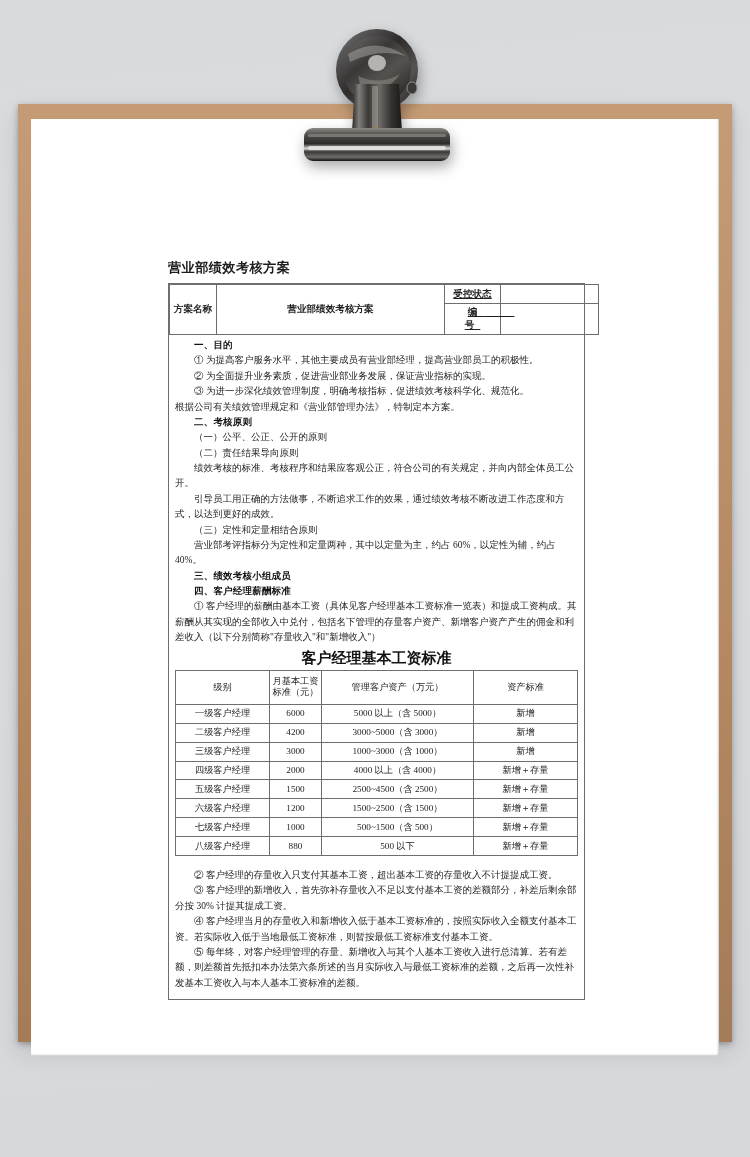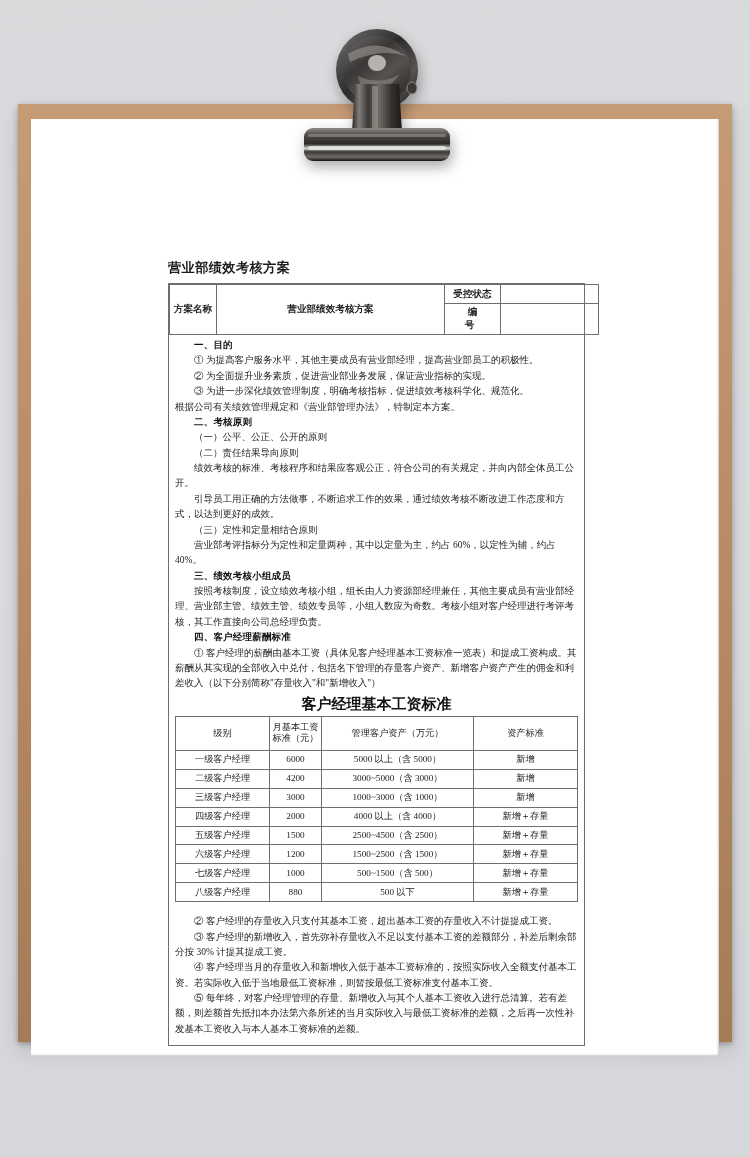--- a/index.html
+++ b/index.html
@@ -112,21 +112,21 @@
   table.hdr td {
     border: 1px solid #6e6e6e;
     text-align: center;
     vertical-align: middle;
     padding: 2px 1px;
     font-weight: bold;
     color: #1f1f1f;
   }
   table.hdr td.c1 { width: 44px; margin-left: 16px; }
   table.hdr td.c2 { width: 225px; }
-  table.hdr td.c3 { width: 53px; }
+  table.hdr td.c3 { width: 53px; text-decoration: underline; }
   table.hdr td.c4 { width: 95px; }
   .hdr-row1 td, .hdr-row2 td { height: 14px; }
   .spaced { letter-spacing: 6px; text-indent: 6px; }
 
   
   .body-text {
     padding: 3px 6px 8px 6px;
     font-size: 9.5px;
     line-height: 1.62;
     color: #222;
@@ -209,21 +209,20 @@
 
         <p class="h2">二、考核原则</p>
         <p class="lv1">（一）公平、公正、公开的原则</p>
         <p class="lv1">（二）责任结果导向原则</p>
         <p class="lv1">绩效考核的标准、考核程序和结果应客观公正，符合公司的有关规定，并向内部全体员工公开。</p>
         <p class="lv1">引导员工用正确的方法做事，不断追求工作的效果，通过绩效考核不断改进工作态度和方式，以达到更好的成效。</p>
         <p class="lv1">（三）定性和定量相结合原则</p>
         <p class="lv1">营业部考评指标分为定性和定量两种，其中以定量为主，约占 60%，以定性为辅，约占 40%。</p>
 
         <p class="h2">三、绩效考核小组成员</p>
-        <p class="lv1">按照考核制度，设立绩效考核小组，组长由人力资源部经理兼任，其他主要成员有营业部经理、营业部主管、绩效主管、绩效专员等，小组人数应为奇数。考核小组对客户经理进行考评考核，其工作直接向公司总经理负责。</p>
 
         <p class="h2">四、客户经理薪酬标准</p>
         <p class="lv1">① 客户经理的薪酬由基本工资（具体见客户经理基本工资标准一览表）和提成工资构成。其薪酬从其实现的全部收入中兑付，包括名下管理的存量客户资产、新增客户资产产生的佣金和利差收入（以下分别简称"存量收入"和"新增收入"）</p>
 
         <p class="tbl-caption">客户经理基本工资标准</p>
 
         <table class="salary">
           <colgroup>
             <col class="k1">
               <col class="k2">

